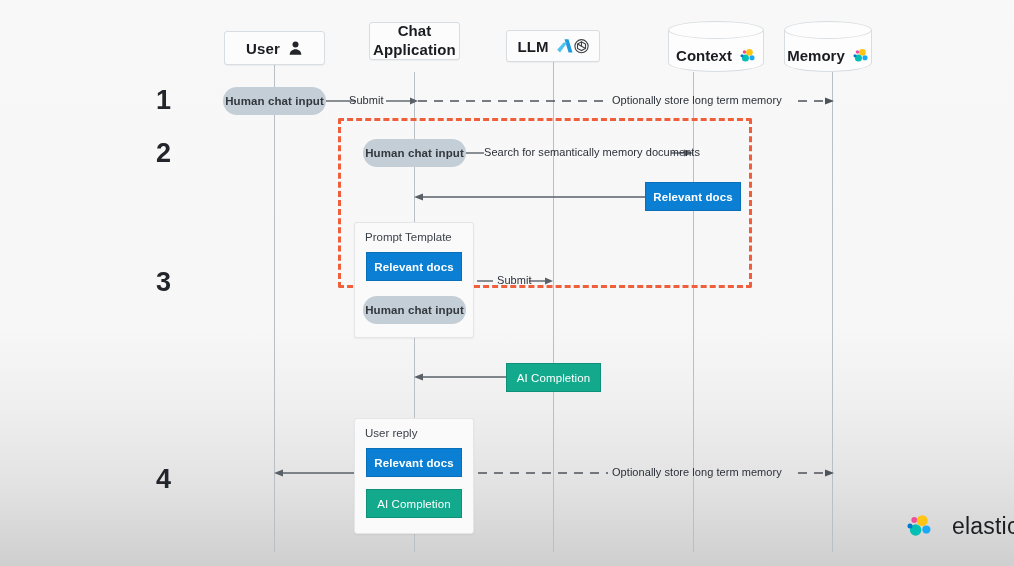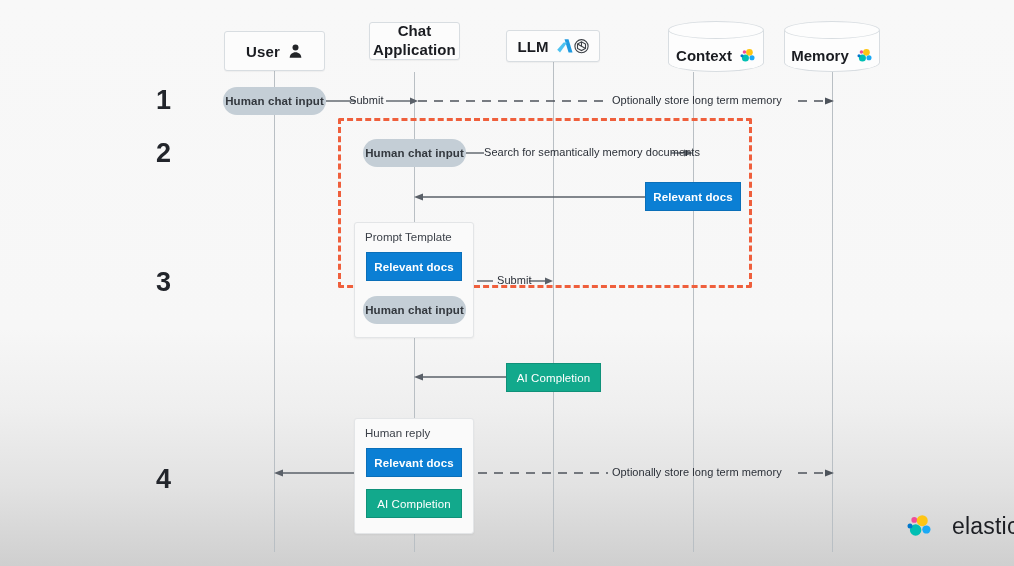--- a/index.html
+++ b/index.html
@@ -153,21 +153,21 @@
 <body>
 
 <div id="stage">
 
   <div class="lifeline" style="left:274px; top:64px;  height:488px;"></div>
   <div class="lifeline" style="left:414px; top:72px;  height:480px;"></div>
   <div class="lifeline" style="left:553px; top:62px;  height:490px;"></div>
   <div class="lifeline" style="left:693px; top:72px;  height:480px;"></div>
   <div class="lifeline" style="left:832px; top:72px;  height:480px;"></div>
 
-  <div class="actor-box" style="left:224px; top:31px; width:101px; height:40px;">
+  <div class="actor-box" style="left:224px; top:31px; width:101px; height:34px;">
     <span>User</span>
     <span class="icon">
       <svg width="15" height="16" viewBox="0 0 16 16">
         <circle cx="8" cy="4.2" r="3.2" fill="#232528"></circle>
         <path d="M1.8 15.2c0-3.6 2.8-6 6.2-6s6.2 2.4 6.2 6z" fill="#232528"></path>
       </svg>
     </span>
   </div>
 
   <div class="actor-box two-line" style="left:369px; top:22px; width:91px; height:38px;">
@@ -203,21 +203,21 @@
           <circle cx="6.2" cy="5.0" r="2.2" fill="#f04e98"></circle>
           <circle cx="12.4" cy="5.4" r="4.2" fill="#fec514"></circle>
           <circle cx="15.6" cy="12.2" r="3.2" fill="#1ba9f5"></circle>
           <circle cx="7.4" cy="12.6" r="4.4" fill="#00bfb3"></circle>
           <circle cx="3.1" cy="9.6" r="1.9" fill="#0077cc"></circle>
         </svg>
       </span>
     </div>
   </div>
 
-  <div class="cyl" style="left:784px; top:21px; width:96px; height:51px;text-decoration:underline;">
+  <div class="cyl" style="left:784px; top:21px; width:88px; height:51px;text-decoration:underline;">
     <div class="body"></div>
     <div class="top"></div>
     <div class="label">
       <span>Memory</span>
       <span class="icon">
         <svg width="17" height="16" viewBox="0 0 20 20">
           <circle cx="6.2" cy="5.0" r="2.2" fill="#f04e98"></circle>
           <circle cx="12.4" cy="5.4" r="4.2" fill="#fec514"></circle>
           <circle cx="15.6" cy="12.2" r="3.2" fill="#1ba9f5"></circle>
           <circle cx="7.4" cy="12.6" r="4.4" fill="#00bfb3"></circle>
@@ -278,21 +278,21 @@
   </svg>
   <div class="arrow-label" style="left:497px; top:274px;">Submit</div>
 
   <svg class="arrow-svg" style="left:414px; top:370px; width:92px; height:14px;">
     <path d="M0,7 L9,3.5 L9,10.5 Z" fill="#5a6068"></path>
     <line x1="8" y1="7" x2="92" y2="7" stroke="#5a6068" stroke-width="1.4"></line>
   </svg>
   <div class="greenbox" style="left:506px; top:363px; width:95px; height:29px;">AI Completion</div>
 
   <div class="group-box" style="left:354px; top:418px; width:120px; height:116px;">
-    <div class="group-title">Human reply</div>
+    <div class="group-title">User reply</div>
   </div>
   <div class="docbox" style="left:366px; top:448px; width:96px; height:29px;">Relevant docs</div>
   <div class="greenbox" style="left:366px; top:489px; width:96px; height:29px;">AI Completion</div>
 
   <svg class="arrow-svg" style="left:274px; top:466px; width:80px; height:14px;">
     <path d="M0,7 L9,3.5 L9,10.5 Z" fill="#5a6068"></path>
     <line x1="8" y1="7" x2="80" y2="7" stroke="#5a6068" stroke-width="1.4"></line>
   </svg>
 
   <svg class="arrow-svg" style="left:478px; top:466px; width:356px; height:14px;">

